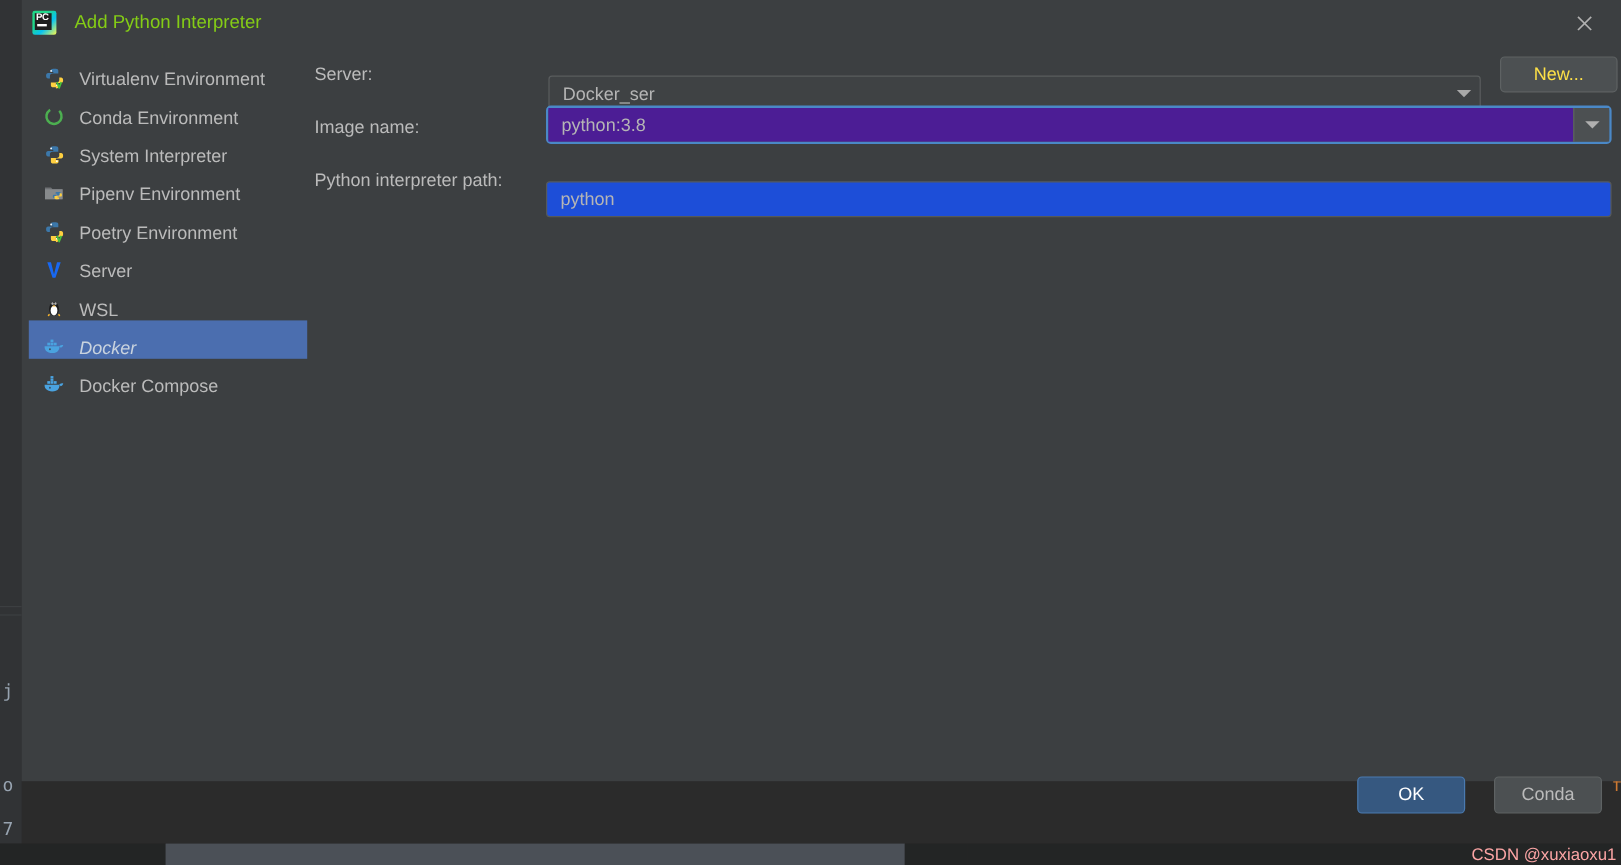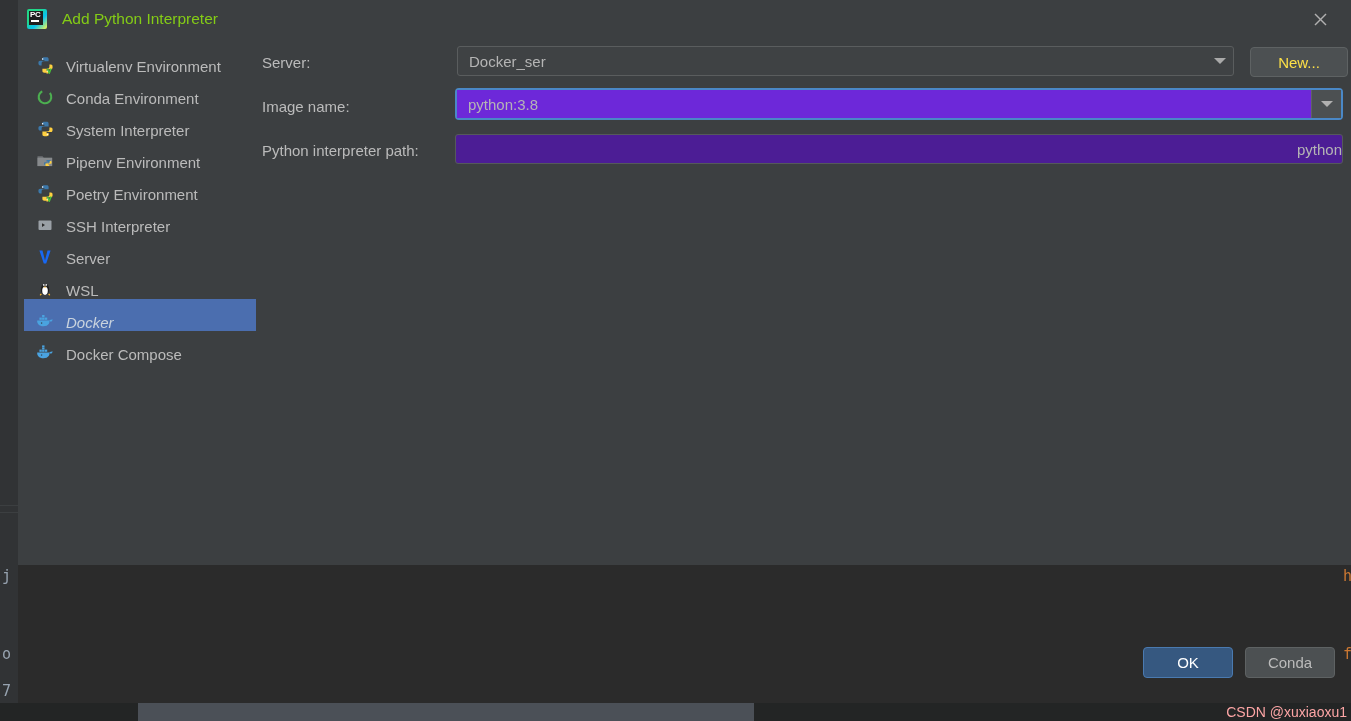--- a/index.html
+++ b/index.html
@@ -44,21 +44,21 @@
   }
   .bg-bottom-dark {
     position: absolute; bottom: 0; height: 18px;
     background: #232525;
   }
 
   
   #dialog {
     position: absolute;
     left: 18px; top: 0;
-    width: 1333px; height: 565px;
+    width: 1333px; height: 651px;
     background: #3c3f41;
     color: #bbbbbb;
   }
 
   
   #titlebar {
     position: relative;
     height: 38px;
     display: flex;
     align-items: center;
@@ -154,21 +154,21 @@
   .form-label {
     position: absolute;
     left: 18px;
     top: 11px;
     font-size: 15px;
     color: #bbbbbb;
     white-space: nowrap;
   }
   .field {
     position: absolute;
-    top: 3px;
+    top: 20px;
     height: 30px;
     background: #45494a;
     border: 1px solid #5e6060;
     border-radius: 3px;
     display: flex;
     align-items: center;
   }
   .field .field-text {
     padding-left: 11px;
     font-size: 15px;
@@ -217,50 +217,49 @@
     height: 32px;
     background: #45494a;
     border: 2px solid #4a88c7;
     border-radius: 4px;
     padding: 0;
   }
   #image-combo .combo-editor {
     flex: 1;
     height: 100%;
     display: flex; align-items: center;
-    background: #6d28d9;
+    background: #4c1d95;
   }
   #image-combo .combo-button {
     width: 30px; height: 100%;
     border-left: 1px solid #5e6263;
     background: #4c5052;
     display: flex; align-items: center; justify-content: center;
   }
   .tri-down-blue {
     width: 0; height: 0;
     border-left: 6px solid transparent;
     border-right: 6px solid transparent;
     border-top: 6px solid #b0b0b0;
   }
 
   #path-field {
     left: 211px;
     width: 888px;
-    background: #4c1d95;
+    background: #1d4ed8;
     border: 1px solid #55595b;
-    justify-content: flex-end;
   }
 
   
   #button-bar {
     position: absolute;
     right: 16px;
     bottom: 25px;
     display: flex;
-    gap: 12px;
+    gap: 24px;
     border-radius: 10px;
   }
   .dlg-button {
     width: 90px; height: 31px;
     border-radius: 4px;
     display: flex; align-items: center; justify-content: center;
     font-size: 15px;
     cursor: pointer;
   }
   #ok-button {
@@ -377,29 +376,20 @@
             <path d="M8.4 1.2h2.2c1.3 0 2 .6 2 1.7v2.4H7.7c-1.3 0-2.1.8-2.1 2v2.1H4.1c-1.1 0-1.7-.8-1.7-2.3s.6-2.3 1.7-2.3h4.3V4.1H6.2V2.9c0-1.1.7-1.7 2.2-1.7z" fill="#3c78aa"></path>
             <path d="M10.6 16.8H8.4c-1.3 0-2-.6-2-1.7v-2.4h4.9c1.3 0 2.1-.8 2.1-2v-2.1h1.5c1.1 0 1.7.8 1.7 2.3s-.6 2.3-1.7 2.3h-4.3v1.7h2.2v1.2c0 1.1-.7 1.7-2.2 1.7z" fill="#ffd040"></path>
             <circle cx="6.6" cy="3.1" r=".75" fill="#ffffff"></circle>
             <circle cx="11.4" cy="14.9" r=".75" fill="#ffffff"></circle>
             <path d="M11.5 12.5l1.8 4.6 1.8-4.6" fill="none" stroke="#49c13a" stroke-width="1.5"></path>
           </svg>
         </span>
         <span class="side-label">Poetry Environment</span>
       </div>
 
-      <div class="side-item">
-        <span class="side-icon">
-          <svg width="18" height="18" viewBox="0 0 18 18">
-            <rect x="2.5" y="4.5" width="13" height="9.5" rx="1" fill="#9aa0a6"></rect>
-            <path d="M6 7.2l3 1.9-3 1.9z" fill="#2b2b2b"></path>
-          </svg>
-        </span>
-        <span class="side-label">SSH Interpreter</span>
-      </div>
 
       <div class="side-item">
         <span class="side-icon">
           <svg width="18" height="18" viewBox="0 0 18 18">
             <path d="M3.4 2.5h3.1L9 12.5 11.5 2.5h3.1L10.2 15.5H7.8z" fill="#1868f2"></path>
           </svg>
         </span>
         <span class="side-label">Server</span>
       </div>
 

